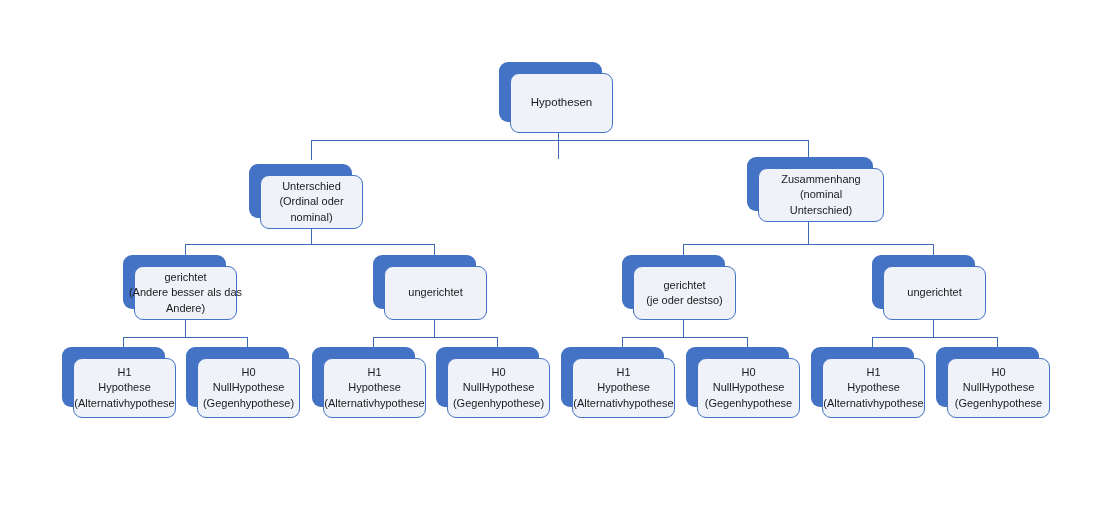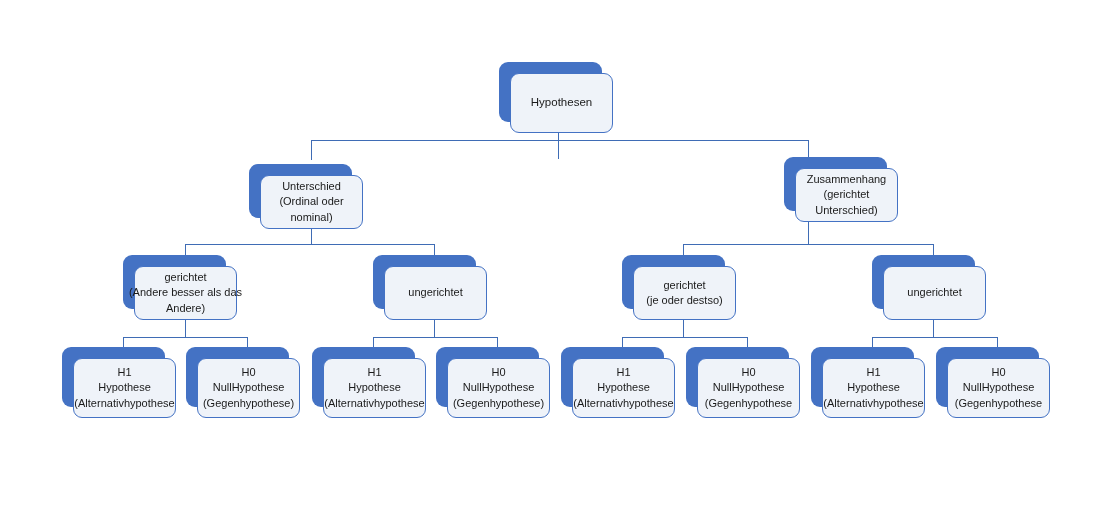--- a/index.html
+++ b/index.html
@@ -112,25 +112,25 @@
 
   <div class="node t-mid" style="left:249px; top:164px; width:103px; height:54px;">
     <div class="shadow"></div>
     <div class="card">
       <div class="line">Unterschied</div>
       <div class="line">(Ordinal oder</div>
       <div class="line">nominal)</div>
     </div>
   </div>
 
-  <div class="node t-mid" style="left:784px; top:157px; width:103px; height:54px;">
+  <div class="node t-mid" style="left:747px; top:157px; width:103px; height:54px;padding-left:23px;">
     <div class="shadow"></div>
     <div class="card">
       <div class="line">Zusammenhang</div>
-      <div class="line">(gerichtet</div>
+      <div class="line">(nominal</div>
       <div class="line">Unterschied)</div>
     </div>
   </div>
 
   <div class="node t-mid" style="left:123px; top:255px; width:103px; height:54px;">
     <div class="shadow"></div>
     <div class="card">
       <div class="line">gerichtet</div>
       <div class="line">(Andere besser als das</div>
       <div class="line">Andere)</div>

